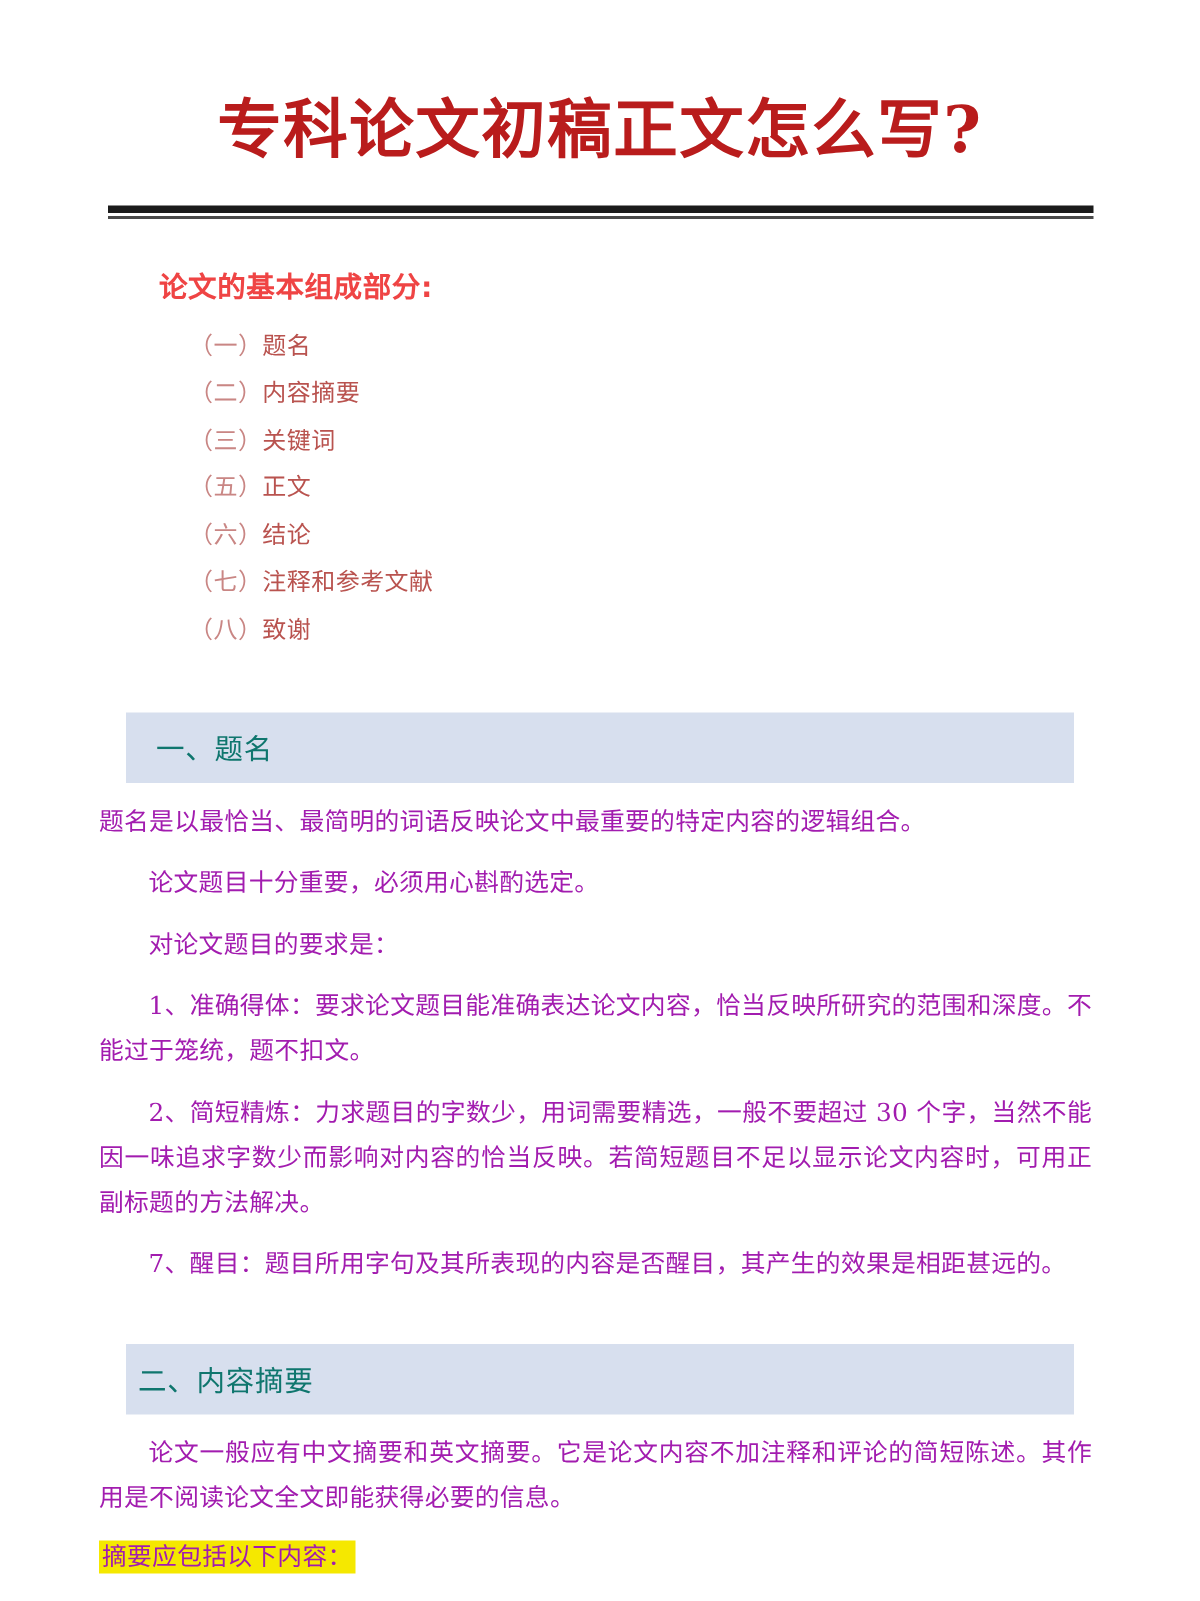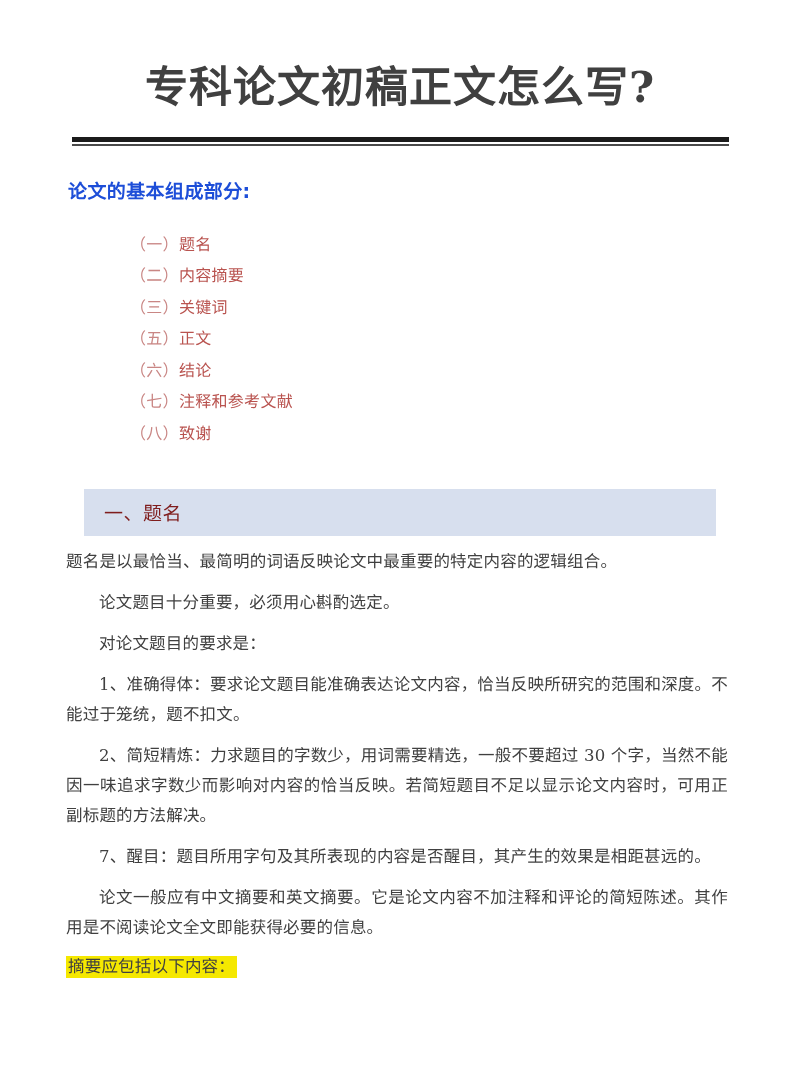--- a/index.html
+++ b/index.html
@@ -27,21 +27,21 @@
   
   .doc-title {
     margin: 0;
     padding: 62px 0 0 0;
     text-align: center;
     font-family: "DejaVu Serif", "Liberation Serif", serif;
     font-weight: 700;
     font-size: 43px;
     line-height: 1.18;
     letter-spacing: 1px;
-    color: #404040;
+    color: #b91c1c;
   }
 
   
   .rule-wrap {
     margin: 24px auto 0 auto;
     width: 657px;
   }
   .rule-thick {
     height: 5px;
     background: #1b1b1b;
@@ -53,32 +53,32 @@
   .rule-thin {
     height: 2px;
     background: #4a4a4a;
   }
 
   
   .parts-block {
     padding: 30px 0 0 0;
   }
   .parts-heading {
-    margin: 0 0 4px 0;
-    padding-left: 68px;
+    margin: 0 0 4px 16px;
+    padding-left: 90px;
     font-family: "DejaVu Sans", "Liberation Sans", sans-serif;
     font-weight: 700;
     font-size: 19px;
     letter-spacing: 0.4px;
-    color: #1d4ed8;
+    color: #ef4444;
   }
   .parts-list {
     list-style: none;
-    margin: 18px;
-    padding: 8px 0 0 0;
+    margin: 0;
+    padding: 8px 0 0 14px;
   }
   .parts-list li {
     padding-left: 112px;
     font-size: 16px;
     line-height: 31.5px;
     color: #b9534f;
     letter-spacing: 0.3px;
     white-space: nowrap;
   }
   .parts-list li .num {
@@ -86,21 +86,21 @@
   }
 
   
   .band {
     margin: 0 auto;
     width: 632px;
     background: #d7dfee;
     box-sizing: border-box;
     font-size: 19px;
     letter-spacing: 0.5px;
-    color: #7f1d1d;
+    color: #0f766e;
   }
   .band-1 {
     margin-top: 40px;
     padding: 9px 0 11px 20px;
   }
   .band-2 {
     margin-top: 38px;
     padding: 9px 0 11px 8px;
   }
 
@@ -108,21 +108,21 @@
   .body-block {
     padding: 0 72px 0 66px;
   }
   p.para {
     margin: 0;
     padding-top: 11px;
     font-size: 16.5px;
     line-height: 30px;
     letter-spacing: 0.2px;
     text-align: justify;
-    color: #404040;
+    color: #a21caf;
   }
   p.para.indent {
     text-indent: 2em;
   }
   p.para.tight {
     padding-top: 9px;
   }
   .hl {
     background: #f5e800;
     padding: 1px 2px 2px 2px;
@@ -160,19 +160,20 @@
 
   <div class="body-block">
     <p class="para">题名是以最恰当、最简明的词语反映论文中最重要的特定内容的逻辑组合。</p>
     <p class="para indent">论文题目十分重要，必须用心斟酌选定。</p>
     <p class="para indent">对论文题目的要求是：</p>
     <p class="para indent">1、准确得体：要求论文题目能准确表达论文内容，恰当反映所研究的范围和深度。不能过于笼统，题不扣文。</p>
     <p class="para indent">2、简短精炼：力求题目的字数少，用词需要精选，一般不要超过 30 个字，当然不能因一味追求字数少而影响对内容的恰当反映。若简短题目不足以显示论文内容时，可用正副标题的方法解决。</p>
     <p class="para indent">7、醒目：题目所用字句及其所表现的内容是否醒目，其产生的效果是相距甚远的。</p>
   </div>
 
+  <div class="band band-2">二、内容摘要</div>
 
   <div class="body-block">
     <p class="para indent">论文一般应有中文摘要和英文摘要。它是论文内容不加注释和评论的简短陈述。其作用是不阅读论文全文即能获得必要的信息。</p>
     <p class="para tight"><span class="hl">摘要应包括以下内容：</span></p>
   </div>
 
 </div>
 
 </body></html>

